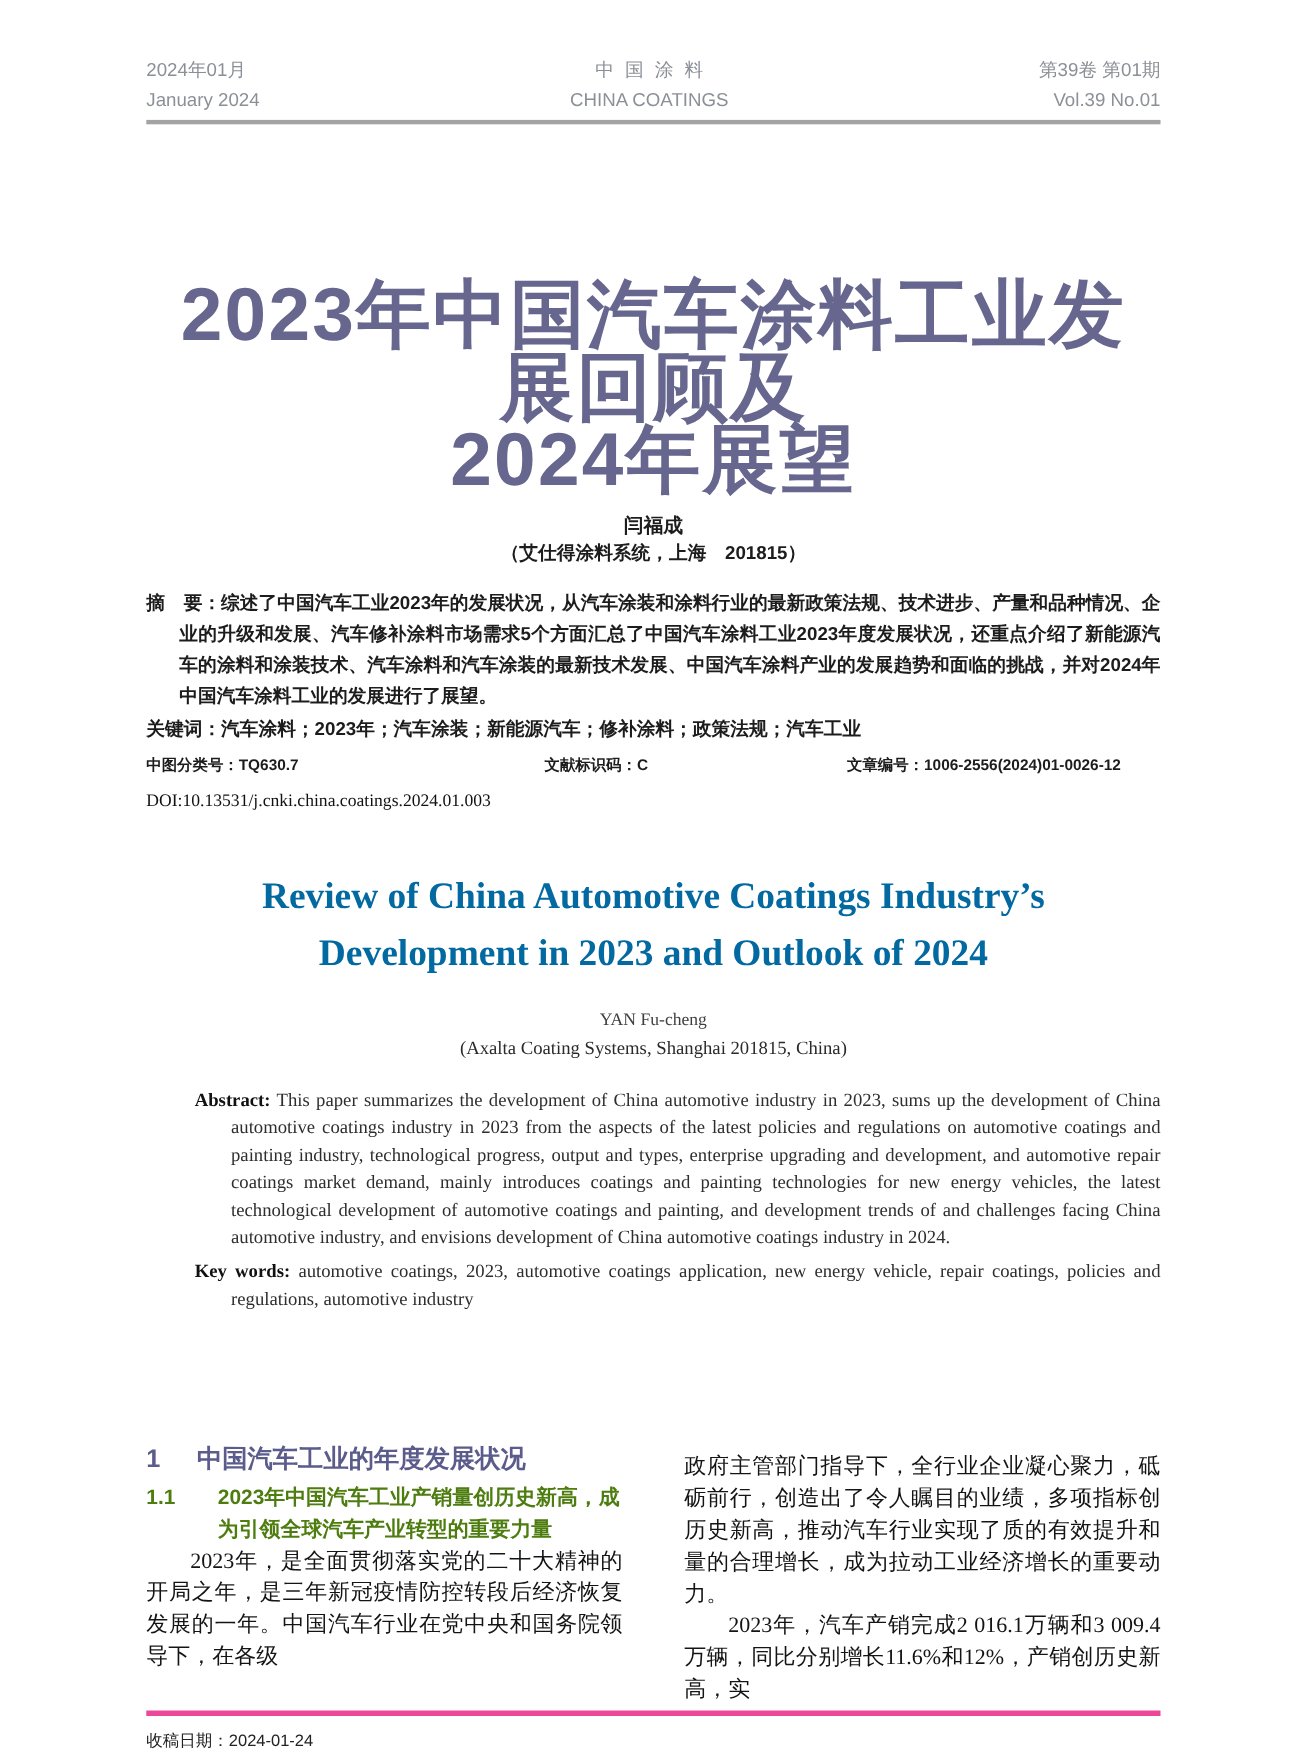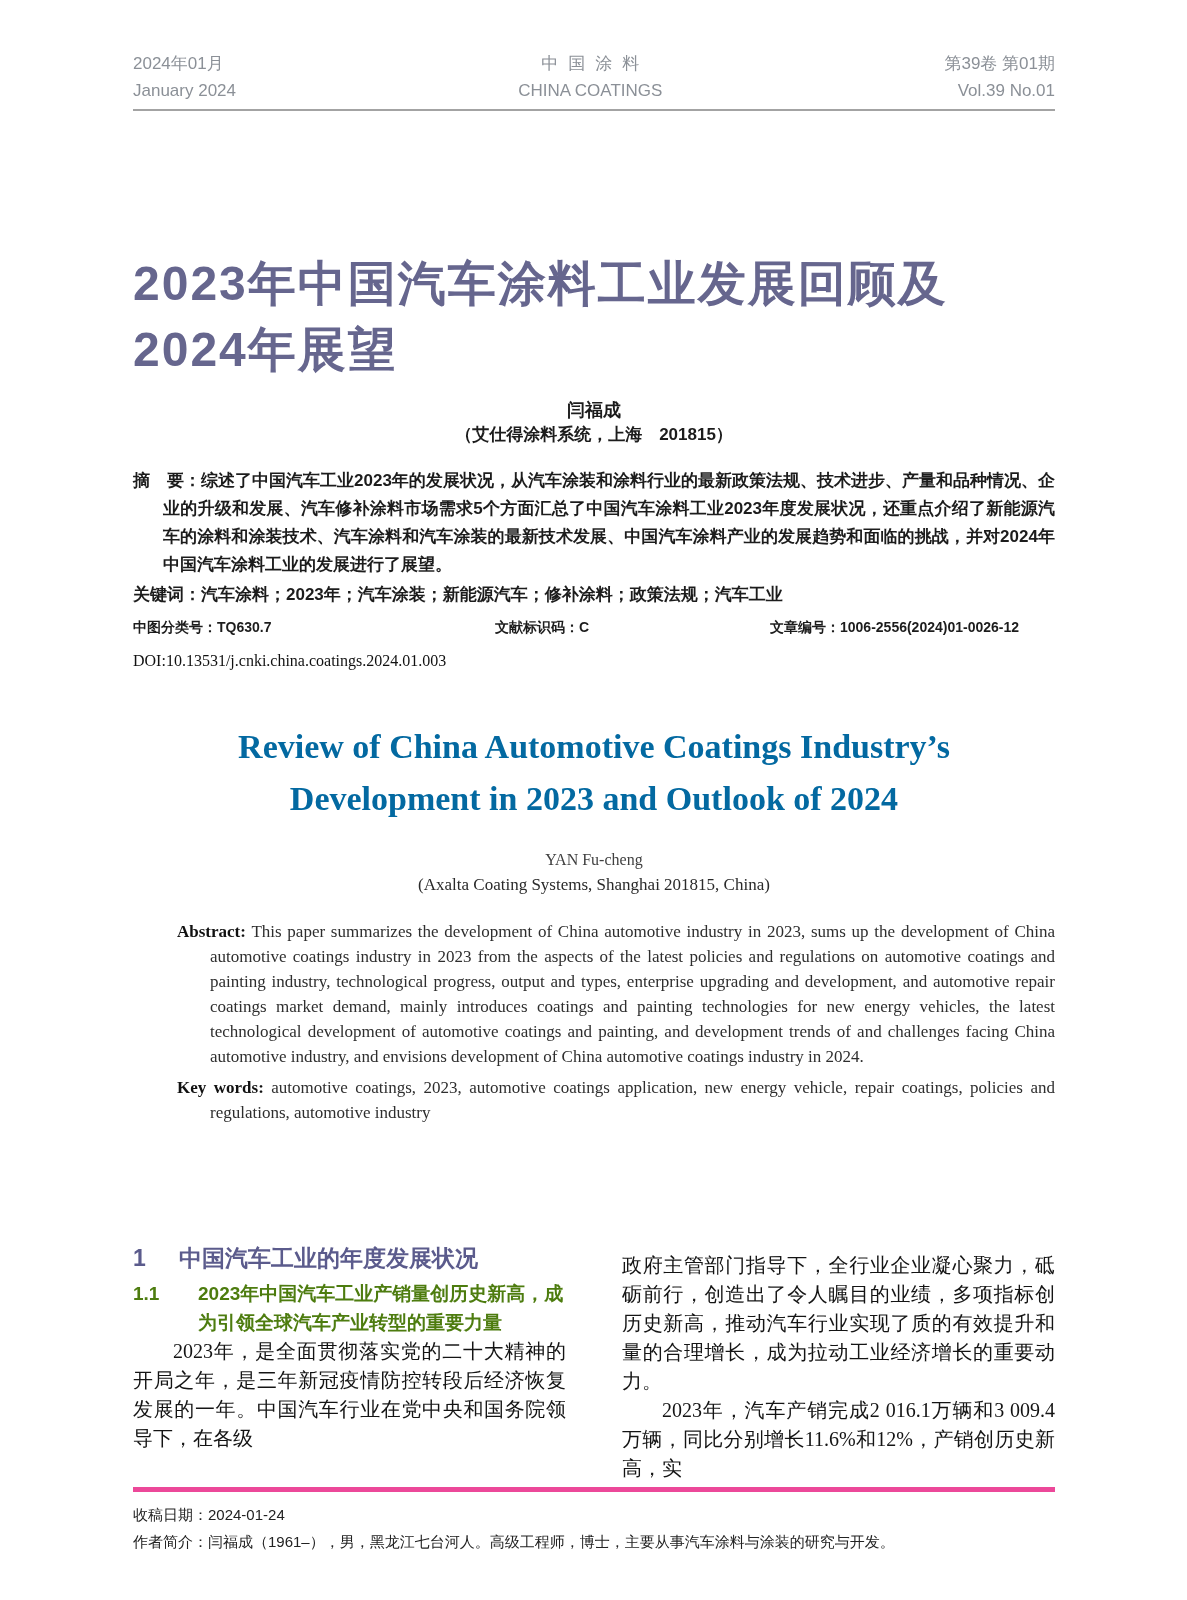--- a/index.html
+++ b/index.html
@@ -11,36 +11,37 @@
     overflow: hidden;
     font-family: "Liberation Sans", "DejaVu Sans", sans-serif;
     color: #1c1c1c;
     box-sizing: border-box;
   }
   .content { padding: 0 132px 0 133px; box-sizing: border-box; }
 
   
   .jheader {
     padding-top: 50px; padding-bottom: 5px;
-    border-bottom: 2px solid #a3a3a3;
+    border-bottom: 4px solid #a3a3a3;
     display: flex; justify-content: space-between; align-items: flex-end;
     color: #8b9097;
     font-size: 17px; line-height: 27px;
   }
   .jheader .col { display: flex; flex-direction: column; }
   .jheader .c-left { text-align: left; }
   .jheader .c-mid { text-align: center; }
   .jheader .c-right { text-align: right; }
   .jname-cn { letter-spacing: 10px; text-indent: 10px; }
 
   
   .title-cn {
     margin-top: 140px;
+    text-align: center;
     color: #66668e;
-    font-size: 48px; line-height: 66px;
+    font-size: 68px; line-height: 66px;
     font-weight: bold;
     letter-spacing: 2px;
   }
   .author-cn { margin-top: 16px; text-align: center; font-size: 18px; font-weight: bold; line-height: 22px; }
   .affil-cn  { margin-top: 2px;  text-align: center; font-size: 17px; font-weight: bold; line-height: 24px; }
 
   
   .abs-cn {
     margin-top: 20px;
     font-size: 17px; line-height: 28px;

